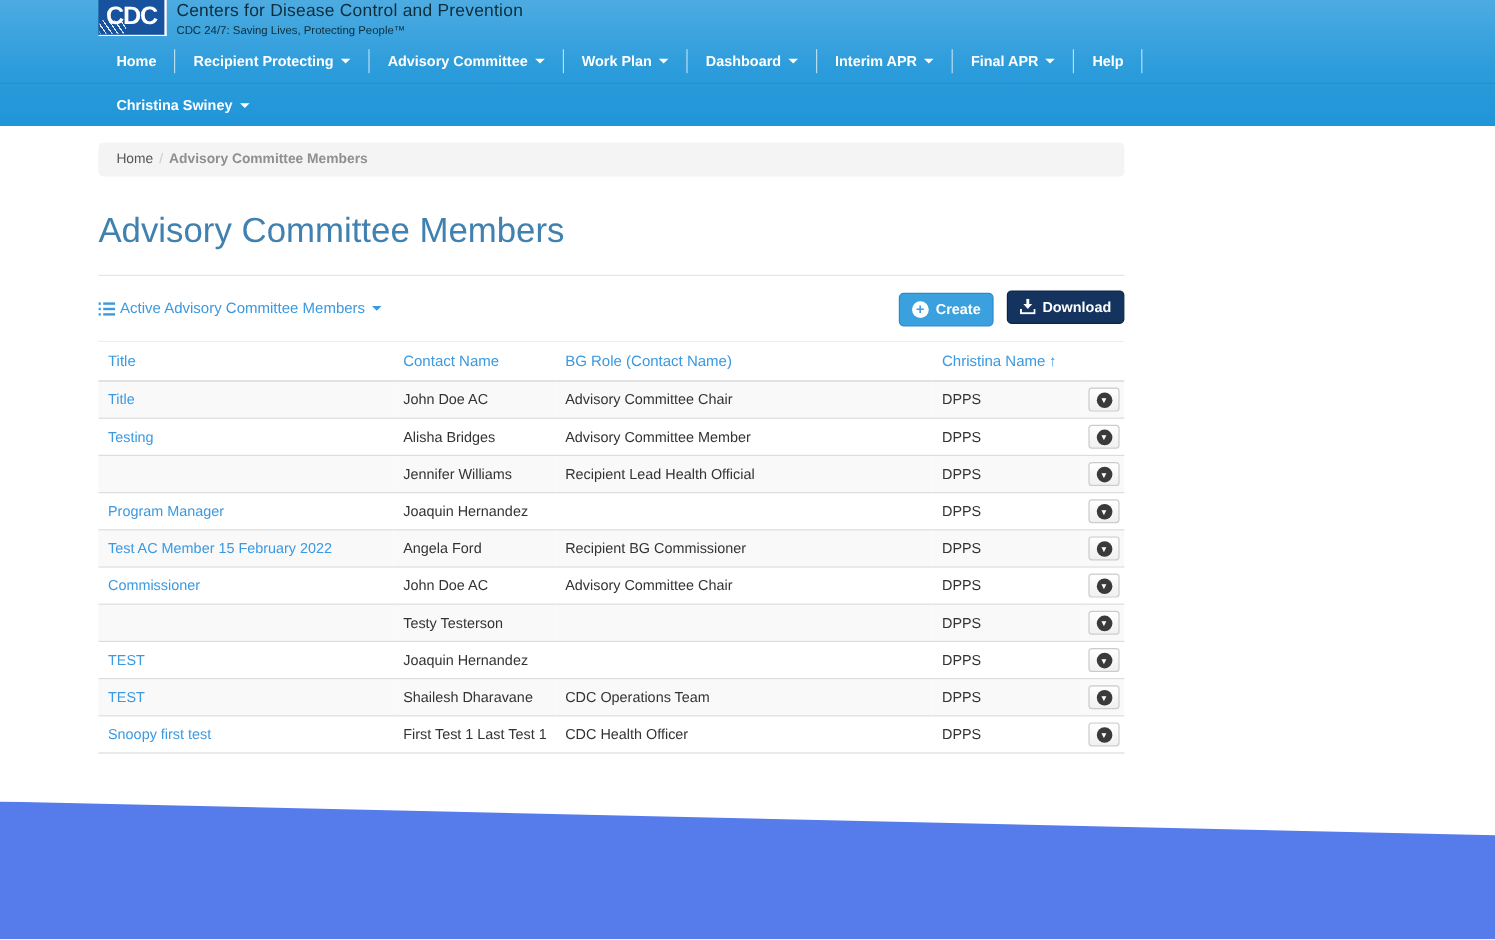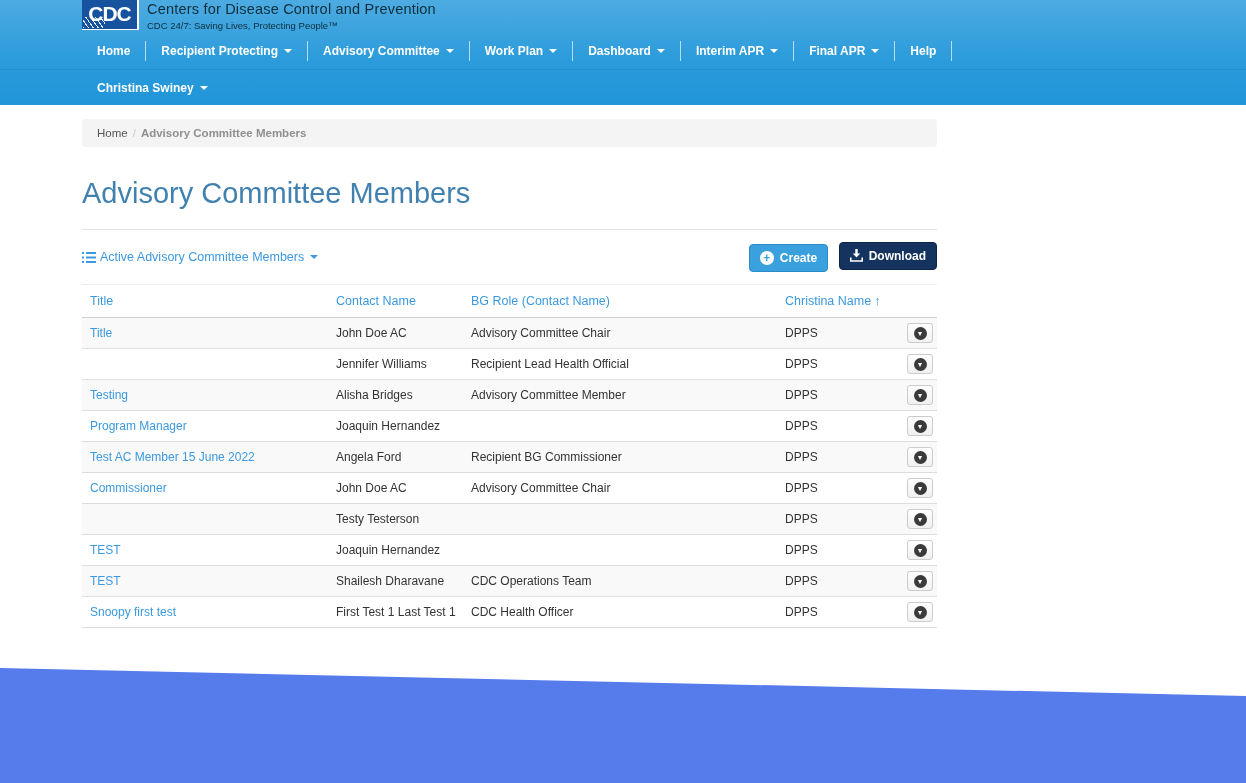--- a/index.html
+++ b/index.html
@@ -248,54 +248,54 @@
     <td class="cell-contact">John Doe AC</td>
     <td class="cell-role">Advisory Committee Chair</td>
     <td class="cell-recipient">DPPS</td>
     <td class="cell-actions">
       <button class="action-btn">
         <span class="action-circle">▾</span>
       </button>
     </td>
   </tr>
         <tr>
+    <td class="cell-title"><a class="title-link">Testing</a></td>
+    <td class="cell-contact">Alisha Bridges</td>
+    <td class="cell-role">Advisory Committee Member</td>
+    <td class="cell-recipient">DPPS</td>
+    <td class="cell-actions">
+      <button class="action-btn">
+        <span class="action-circle">▾</span>
+      </button>
+    </td>
+  </tr>
+        <tr>
     <td class="cell-title"></td>
     <td class="cell-contact">Jennifer Williams</td>
     <td class="cell-role">Recipient Lead Health Official</td>
     <td class="cell-recipient">DPPS</td>
     <td class="cell-actions">
       <button class="action-btn">
         <span class="action-circle">▾</span>
       </button>
     </td>
   </tr>
         <tr>
-    <td class="cell-title"><a class="title-link">Testing</a></td>
-    <td class="cell-contact">Alisha Bridges</td>
-    <td class="cell-role">Advisory Committee Member</td>
-    <td class="cell-recipient">DPPS</td>
-    <td class="cell-actions">
-      <button class="action-btn">
-        <span class="action-circle">▾</span>
-      </button>
-    </td>
-  </tr>
-        <tr>
     <td class="cell-title"><a class="title-link">Program Manager</a></td>
     <td class="cell-contact">Joaquin Hernandez</td>
     <td class="cell-role"></td>
     <td class="cell-recipient">DPPS</td>
     <td class="cell-actions">
       <button class="action-btn">
         <span class="action-circle">▾</span>
       </button>
     </td>
   </tr>
         <tr>
-    <td class="cell-title"><a class="title-link">Test AC Member 15 June 2022</a></td>
+    <td class="cell-title"><a class="title-link">Test AC Member 15 February 2022</a></td>
     <td class="cell-contact">Angela Ford</td>
     <td class="cell-role">Recipient BG Commissioner</td>
     <td class="cell-recipient">DPPS</td>
     <td class="cell-actions">
       <button class="action-btn">
         <span class="action-circle">▾</span>
       </button>
     </td>
   </tr>
         <tr>

